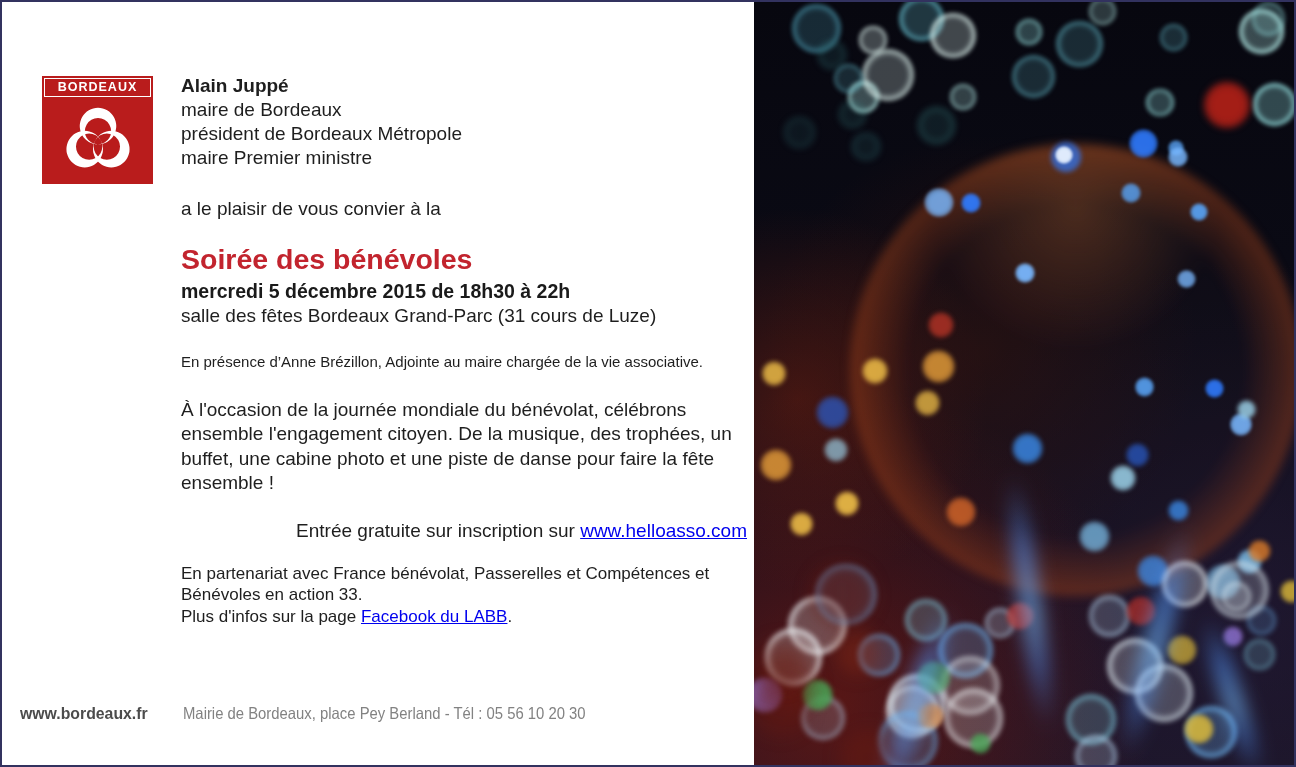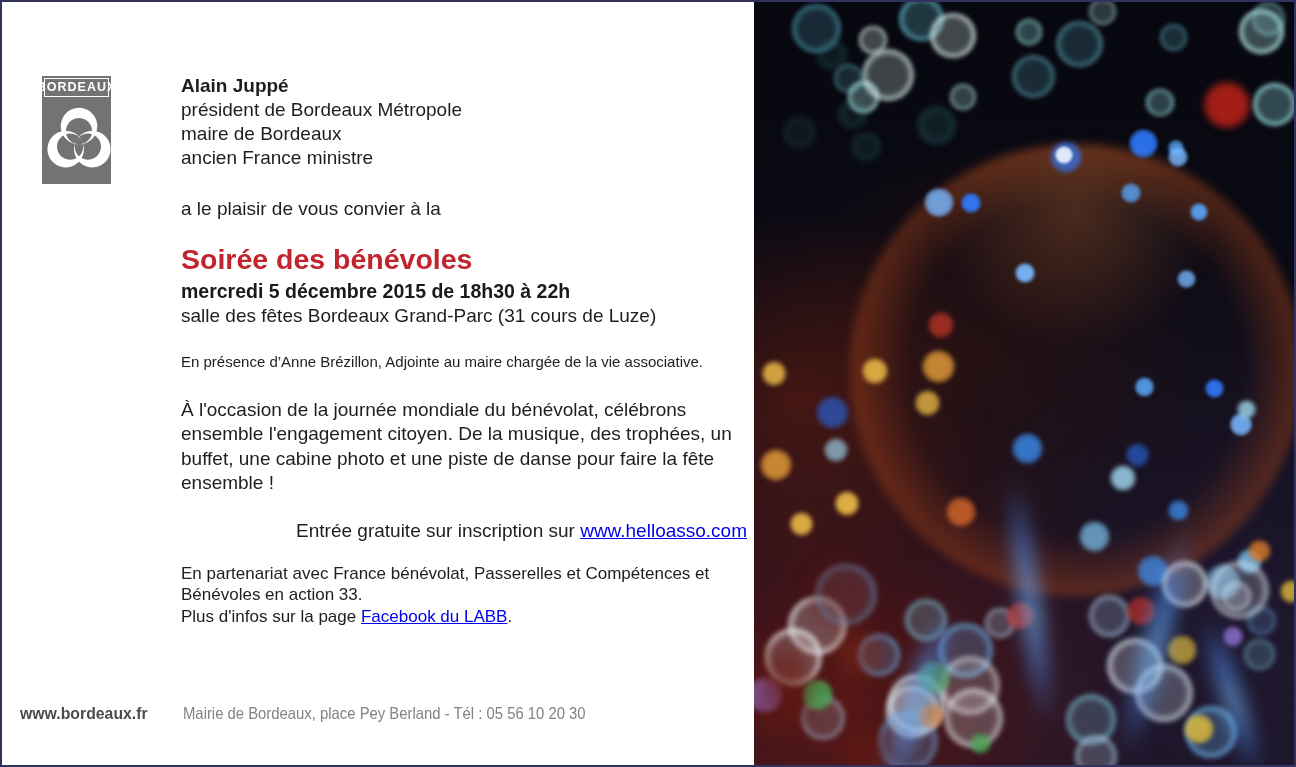--- a/index.html
+++ b/index.html
@@ -4,21 +4,21 @@
 <style>
   html,body{margin:0;padding:0;background:#fff;}
   .frame{
     position:relative;width:1296px;height:767px;box-sizing:border-box;
     border:2px solid #32325f;background:#fff;overflow:hidden;
     font-family:"Liberation Sans", sans-serif;color:#222;
   }
   .left-panel{position:absolute;left:0;top:0;width:752px;height:763px;background:#fff;}
 
   
-  .logo{position:absolute;left:40px;top:74px;width:69px;height:108px;background:#737373;}
+  .logo{position:absolute;left:40px;top:74px;width:111px;height:108px;background:#b91c1c;}
   .logo-strip{
     margin:2px 2px 0 2px;height:19px;border:1px solid #fff;box-sizing:border-box;
     display:flex;align-items:center;justify-content:center;
     color:#fff;font-weight:bold;font-size:12.5px;letter-spacing:1px;line-height:1;
   }
   .logo-mark{display:block;margin:5px auto 0 auto;width:74px;height:76px;}
 
   
   .content{position:absolute;left:179px;top:72px;width:566px;}
   .content p{margin:0;}
@@ -78,23 +78,23 @@
           <path d="M50 8a25 25 0 1 0 .02 0z M50 22a18 18 0 1 0 .02 0z"></path>
           <path d="M50 8a25 25 0 1 0 .02 0z M50 22a18 18 0 1 0 .02 0z" transform="rotate(120 50 54)"></path>
           <path d="M50 8a25 25 0 1 0 .02 0z M50 22a18 18 0 1 0 .02 0z" transform="rotate(240 50 54)"></path>
         </g>
       </svg>
     </div>
 
     <div class="content">
       <div class="intro">
         <div class="bold">Alain Juppé</div>
+        <div>maire de Bordeaux</div>
         <div>président de Bordeaux Métropole</div>
-        <div>maire de Bordeaux</div>
-        <div>ancien France ministre</div>
+        <div>maire Premier ministre</div>
       </div>
 
       <div class="invite">a le plaisir de vous convier à la</div>
 
       <h1 class="event-title">Soirée des bénévoles</h1>
       <div class="date bold">mercredi 5 décembre 2015 de 18h30 à 22h</div>
       <div class="venue">salle des fêtes Bordeaux Grand-Parc (31 cours de Luze)</div>
 
       <p class="p1">En présence d’Anne Brézillon, Adjointe au maire chargée de la vie associative.</p>
       <p class="p2">À l'occasion de la journée mondiale du bénévolat, célébrons ensemble l'engagement citoyen. De la musique, des trophées, un buffet, une cabine photo et une piste de danse pour faire la fête ensemble !</p>

